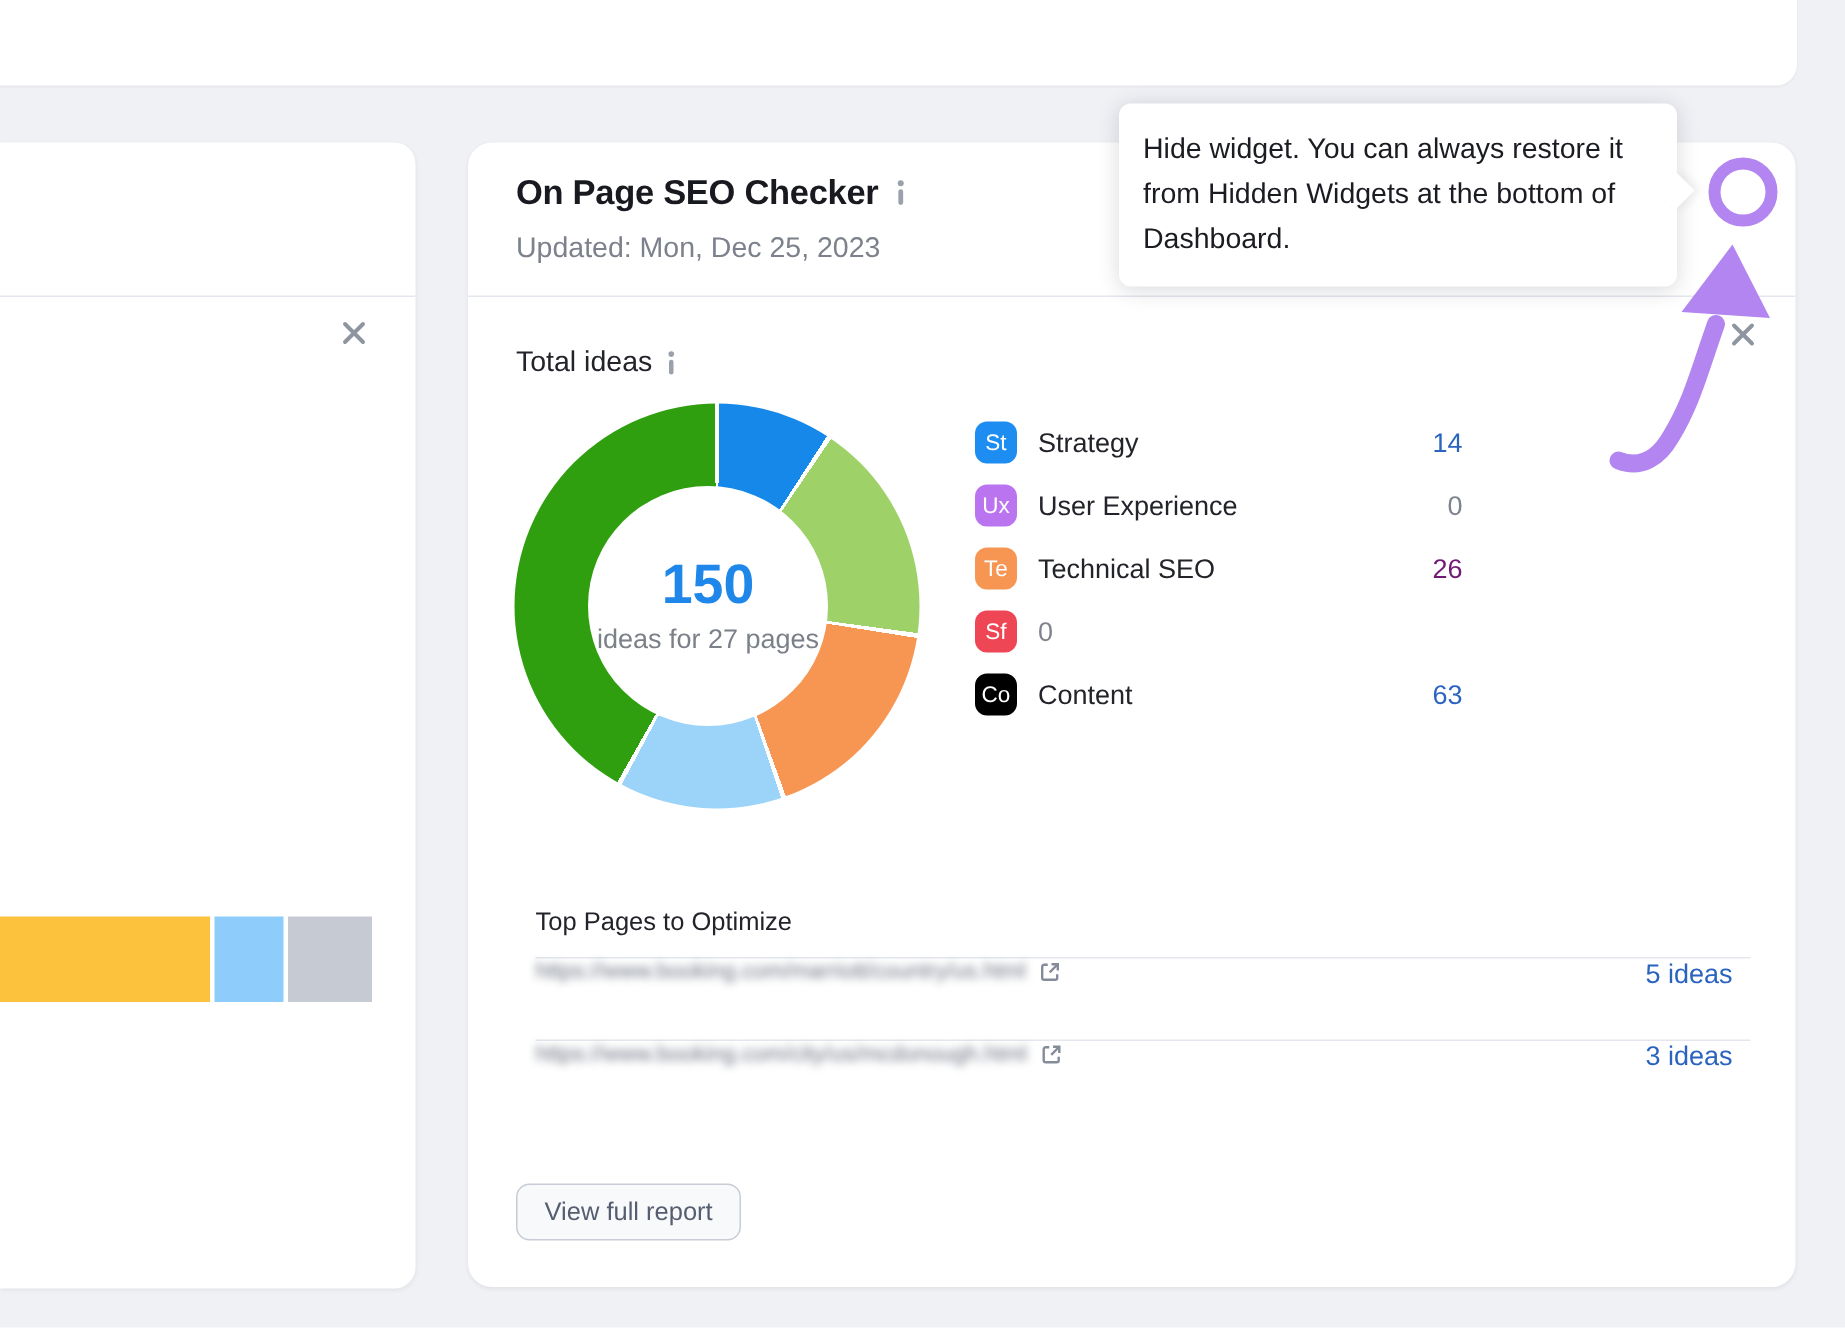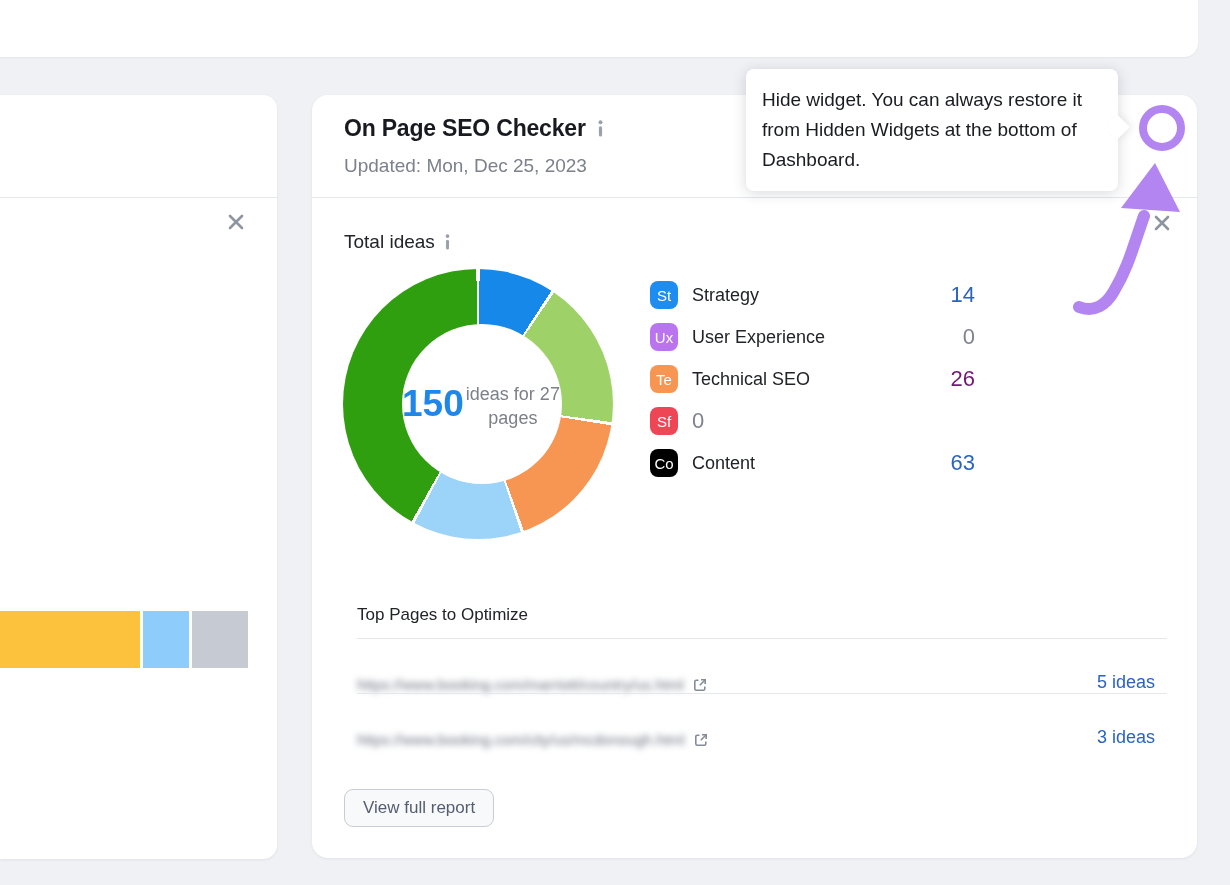--- a/index.html
+++ b/index.html
@@ -60,44 +60,44 @@
     display:flex; align-items:center; gap:9px;
     font-size:19px; color:#22242a;
   }
 
   
   .donut {
     position:absolute; left:31px; top:174px; width:270px; height:270px;
     border-radius:50%;
   }
   .donut-hole {
-    position:absolute; left:59px; top:55px; width:160px; height:160px;
+    position:absolute; left:49px; top:55px; width:160px; height:160px;
     border-radius:50%; background:#ffffff;
-    display:flex; flex-direction:row; align-items:center; justify-content:center;
+    display:flex; flex-direction:column; align-items:center; justify-content:center;
   }
   .donut-value { font-size:37px; font-weight:700; color:#1e87e9; line-height:1.1; }
   .donut-sub { width:150px; text-align:center; font-size:18px; color:#7b8089; line-height:1.35; margin-top:4px; }
 
   
   .legend { position:absolute; left:338px; top:179px; width:325px; }
   .legend-row { display:flex; align-items:center; height:42px; }
   .badge {
     width:28px; height:28px; border-radius:8px; flex:0 0 28px;
     display:flex; align-items:center; justify-content:center;
     color:#ffffff; font-size:15px; font-weight:400; margin-right:14px;
   }
   .legend-label { flex:1; font-size:18px; color:#22242a; }
-  .legend-value { font-size:22px; cursor:pointer; }
+  .legend-value { font-size:18px; cursor:pointer; }
 
   
   .top-pages-label { position:absolute; left:45px; top:510px; font-size:17px; color:#22242a; }
   .tp-row {
     position:absolute; left:45px; right:30px; height:55px;
     border-top:1px solid #e4e7ed;
-    display:flex; align-items:flex-end; justify-content:space-between;
+    display:flex; align-items:flex-start; justify-content:space-between;
   }
   .tp-row-1 { top:543px; }
   .tp-row-2 { top:598px; }
   .tp-url-group { display:flex; align-items:center; gap:8px; }
   .tp-url { font-size:15px; color:#6b7280; filter:blur(3px); white-space:nowrap; }
   .tp-ideas { font-size:18px; color:#2b64bf; cursor:pointer; margin-right:12px; }
 
   .view-report-btn {
     position:absolute; left:32px; top:694px; height:38px;
     padding:0 18px; border:1px solid #c7ccd6; border-radius:9px;

